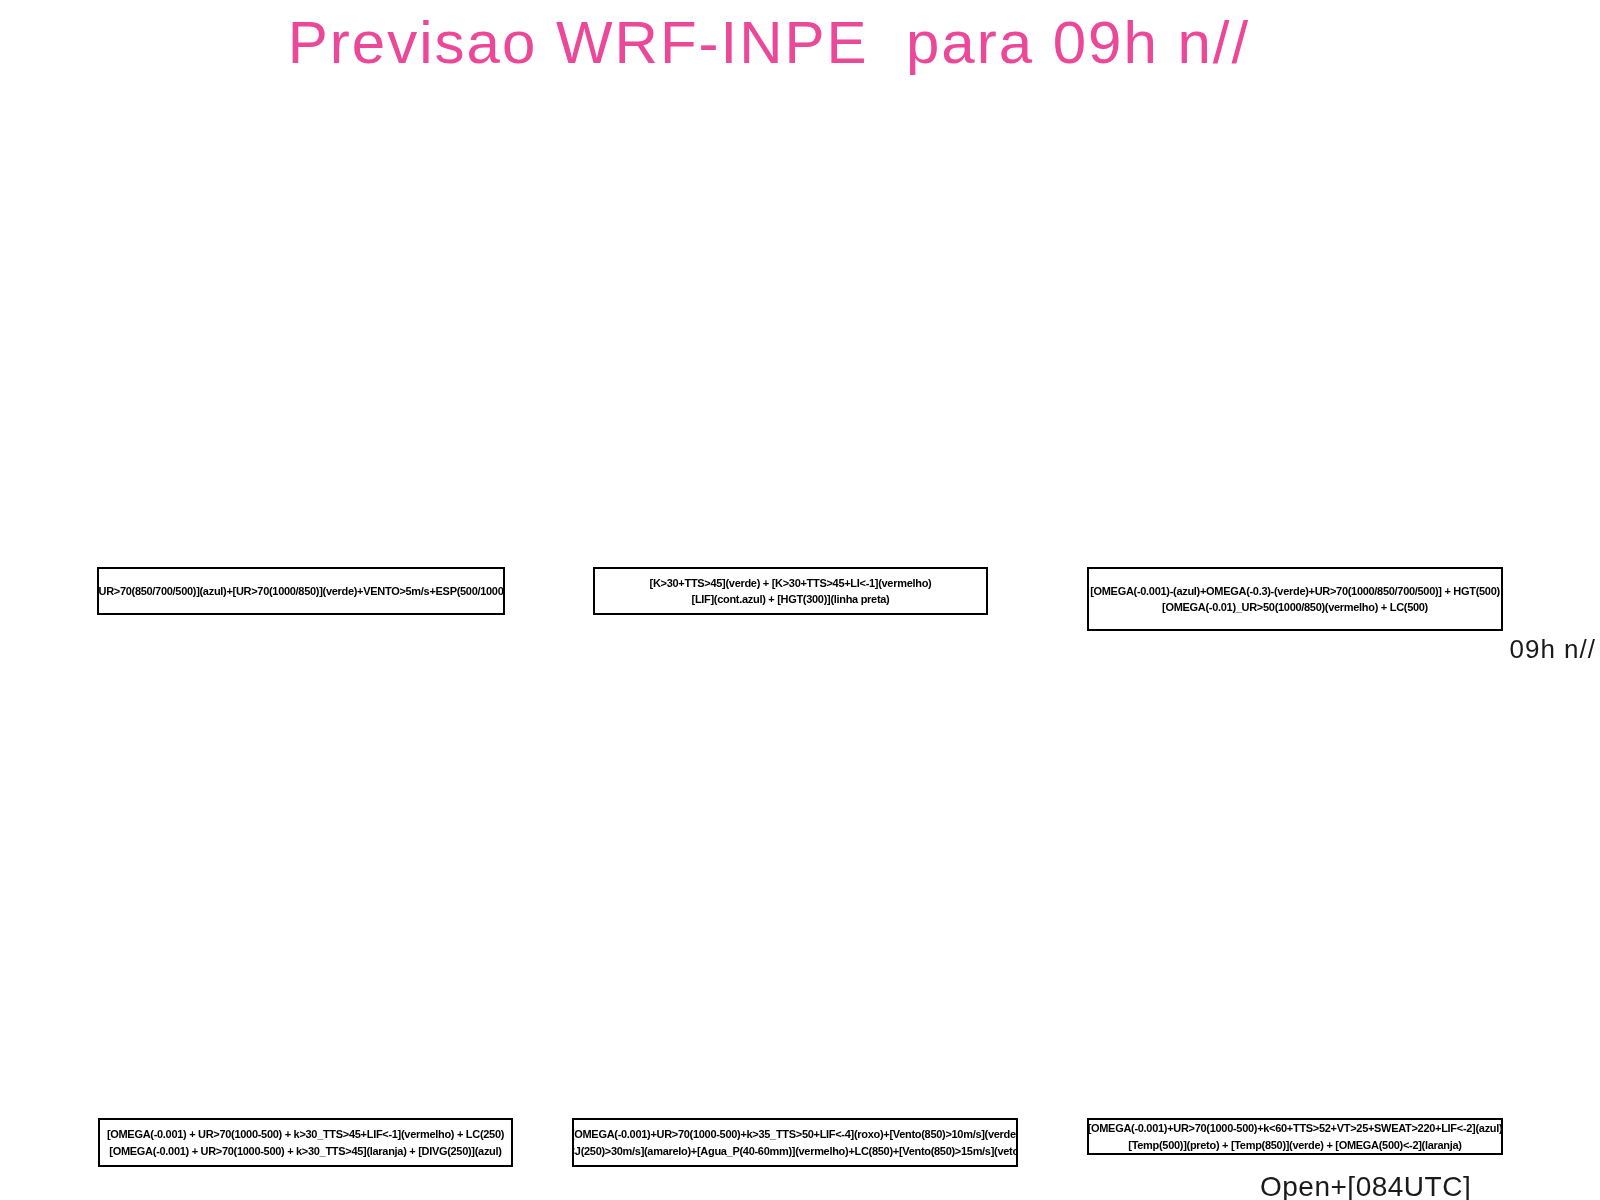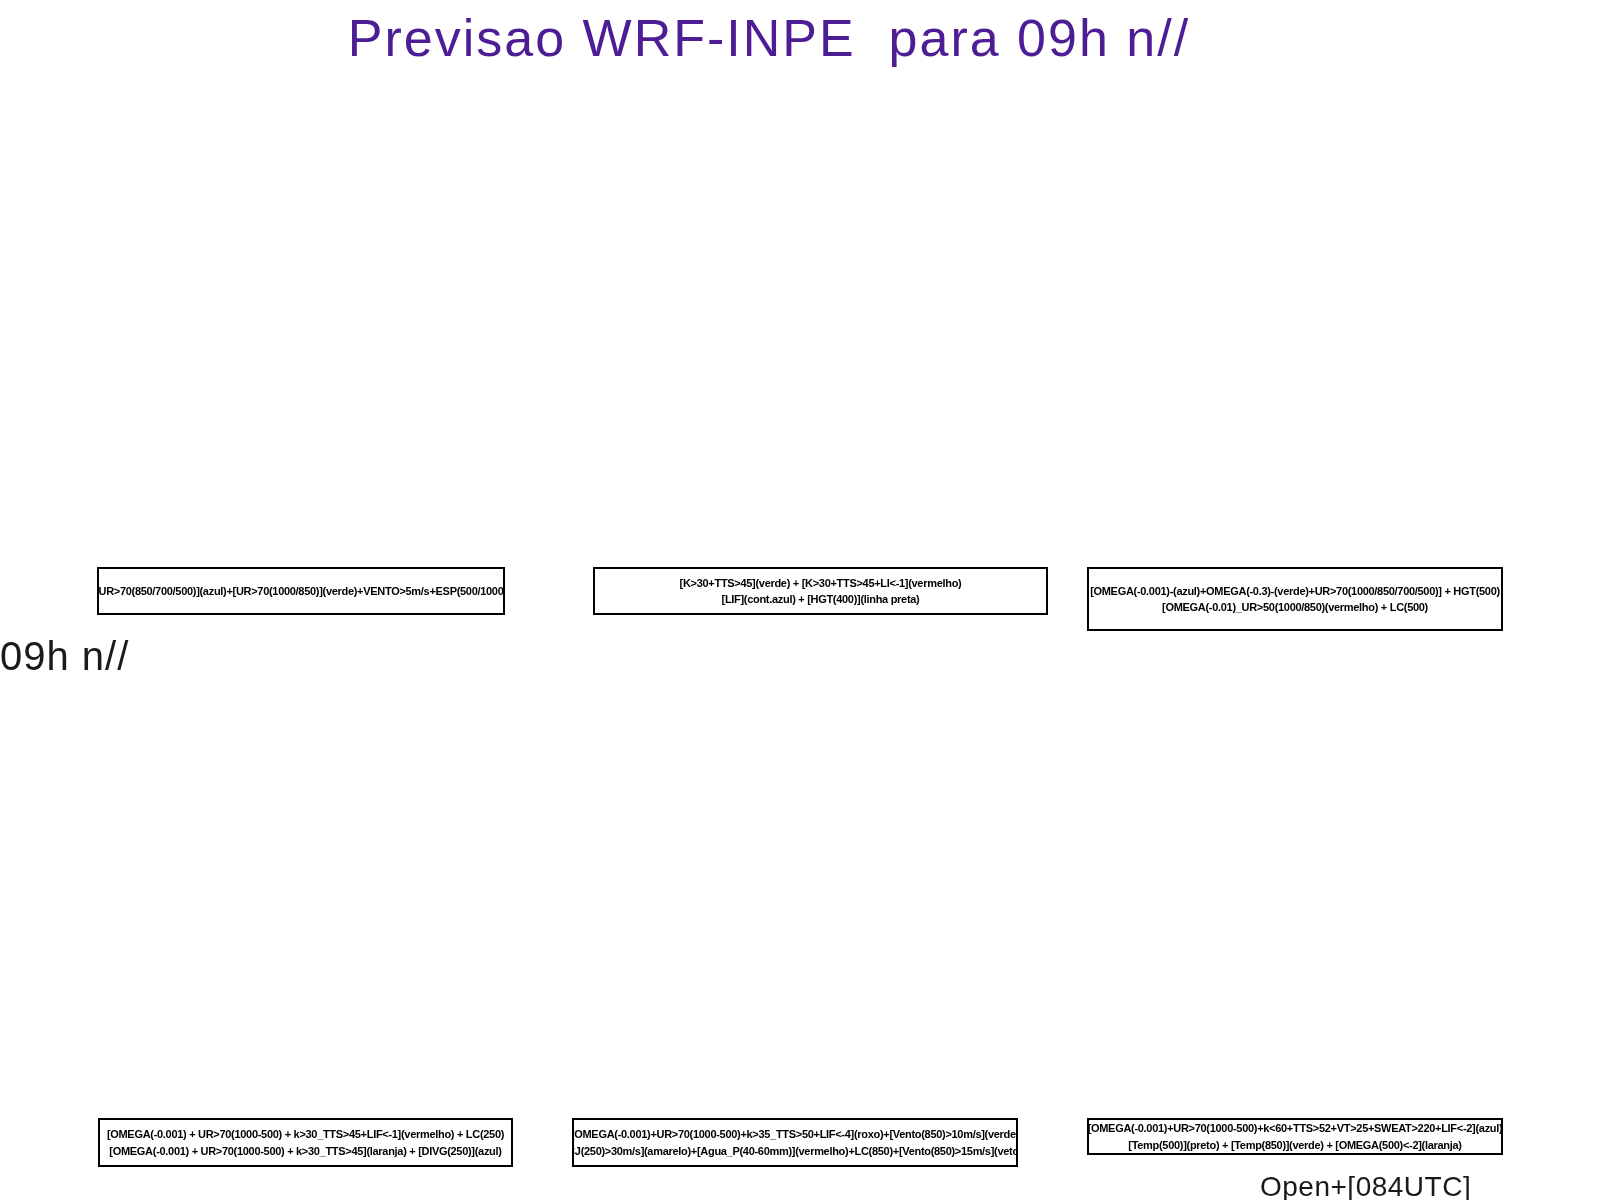--- a/index.html
+++ b/index.html
@@ -11,33 +11,33 @@
     font-family: "Liberation Sans", sans-serif;
     overflow: hidden;
     position: relative;
   }
   .page-title {
     position: absolute;
     left: 0;
     top: 8px;
     width: 1538px;
     text-align: center;
-    font-size: 52px;
+    font-size: 60px;
     font-weight: 300;
     letter-spacing: 2px;
     white-space: pre;
-    color: #4c1d95;
+    color: #ec4899;
   }
   .mid-label {
     position: absolute;
-    left: 0;
+    left: 16px;
     top: 634px;
     width: 1580px;
-    text-align: left;
-    font-size: 40px;
+    text-align: right;
+    font-size: 26px;
     font-weight: 300;
     letter-spacing: 1px;
     white-space: pre;
     color: #1a1a1a;
   }
   .footer-label {
     position: absolute;
     left: 1260px;
     top: 1171px;
     font-size: 28px;
@@ -58,38 +58,38 @@
     overflow: hidden;
   }
   .panel-line {
     font-weight: bold;
     font-size: 11px;
     line-height: 16.5px;
     letter-spacing: -0.3px;
     white-space: nowrap;
   }
   #box-top-left     { left: 97px;   top: 567px;  width: 408px; height: 48px; }
-  #box-top-center   { left: 593px;  top: 567px;  width: 455px; height: 48px; }
+  #box-top-center   { left: 593px;  top: 567px;  width: 395px; height: 48px; }
   #box-top-right    { left: 1087px; top: 567px;  width: 416px; height: 64px; }
   #box-bottom-left  { left: 98px;   top: 1118px; width: 415px; height: 49px; align-items: center; }
   #box-bottom-center{ left: 572px;  top: 1118px; width: 446px; height: 49px; }
   #box-bottom-right { left: 1087px; top: 1118px; width: 416px; height: 37px; }
 </style>
 </head>
 <body>
 
 <div class="page-title">Previsao WRF-INPE  para 09h n//</div>
 
 <div class="panel-box" id="box-top-left">
   <div class="panel-line">[UR&gt;70(850/700/500)](azul)+[UR&gt;70(1000/850)](verde)+VENTO&gt;5m/s+ESP(500/1000)</div>
 </div>
 
 <div class="panel-box" id="box-top-center">
   <div class="panel-line">[K&gt;30+TTS&gt;45](verde) + [K&gt;30+TTS&gt;45+LI&lt;-1](vermelho)</div>
-  <div class="panel-line">[LIF](cont.azul) + [HGT(400)](linha preta)</div>
+  <div class="panel-line">[LIF](cont.azul) + [HGT(300)](linha preta)</div>
 </div>
 
 <div class="panel-box" id="box-top-right">
   <div class="panel-line">[OMEGA(-0.001)-(azul)+OMEGA(-0.3)-(verde)+UR&gt;70(1000/850/700/500)] + HGT(500)</div>
   <div class="panel-line">[OMEGA(-0.01)_UR&gt;50(1000/850)(vermelho) + LC(500)</div>
 </div>
 
 <div class="mid-label">09h n//</div>
 
 <div class="panel-box" id="box-bottom-left">

